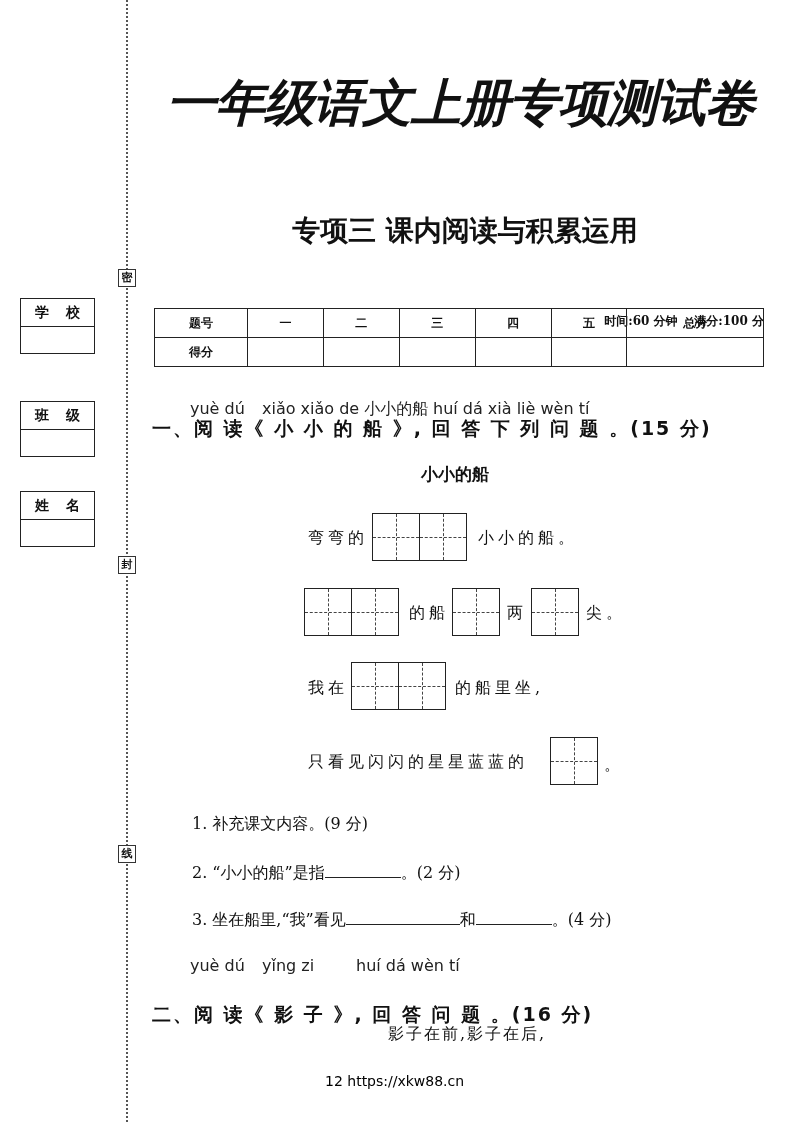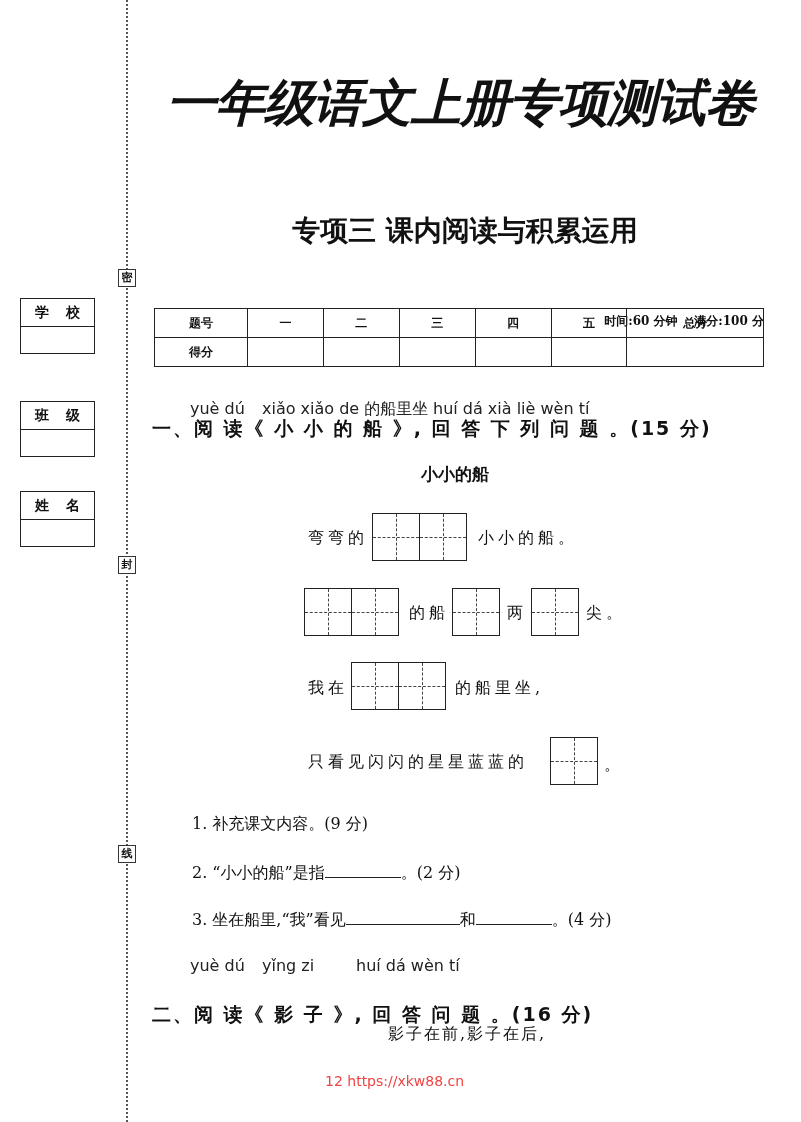--- a/index.html
+++ b/index.html
@@ -32,21 +32,21 @@
                 font-size:17px; font-weight:bold; font-family:"DejaVu Sans", sans-serif; }
   .poem-line { position:absolute; font-size:16px; white-space:nowrap; letter-spacing:4px;
                font-family:"DejaVu Serif", serif; }
   .grid { position:absolute; display:flex; border:1.5px solid #222; height:46px; }
   .cell { width:46px; height:46px; position:relative; }
   .cell + .cell { border-left:1.5px solid #222; }
   .cell::before { content:""; position:absolute; left:50%; top:0; height:100%; border-left:1px dashed #444; }
   .cell::after  { content:""; position:absolute; top:50%; left:0; width:100%; border-top:1px dashed #444; }
   .sub-q { position:absolute; left:192px; font-size:16px; white-space:nowrap; }
   .blank { display:inline-block; border-bottom:1px solid #222; height:16px; vertical-align:baseline; }
-  .footer { position:absolute; left:325px; top:1073px; font-size:14px; color:#ef4444;
+  .footer { position:absolute; left:325px; top:1073px; font-size:14px; color:#000000;
             font-family:"DejaVu Sans", sans-serif; }
 </style>
 </head>
 <body>
 
 <div class="fold-line"></div>
 <div class="fold-mark" style="top:269px">密</div>
 <div class="fold-mark" style="top:556px">封</div>
 <div class="fold-mark" style="top:845px">线</div>
 
@@ -96,21 +96,21 @@
     <td></td>
     <td></td>
     <td></td>
     <td></td>
     <td></td>
   </tr>
 </tbody>
   </table>
 
 <div class="pinyin" style="left:190px;top:399px">yuè dú</div>
-<div class="pinyin" style="left:262px;top:399px">xiǎo xiǎo de 的船里坐</div>
+<div class="pinyin" style="left:262px;top:399px">xiǎo xiǎo de 小小的船</div>
 <div class="pinyin" style="left:433px;top:399px">huí dá xià liè wèn tí</div>
 <div class="q-head" style="top:416px">一、阅 读《 小  小  的  船  》, 回 答 下 列 问 题 。(15 分)</div>
 
 <div class="poem-title">小小的船</div>
 
 <div class="poem-line" style="left:308px;top:528px">弯弯的</div>
 <div class="grid" style="left:372px;top:513px">
     <div class="cell"></div>
     <div class="cell"></div>
   </div>

